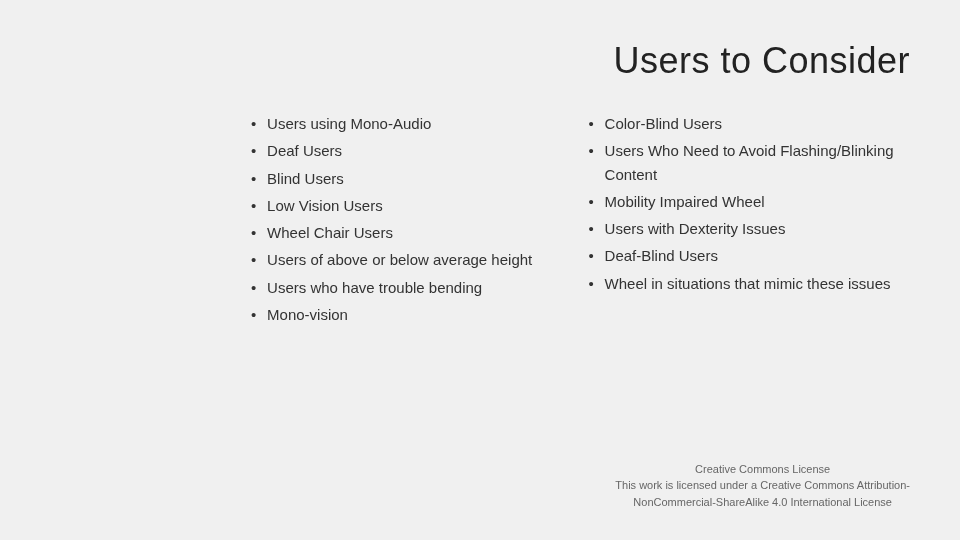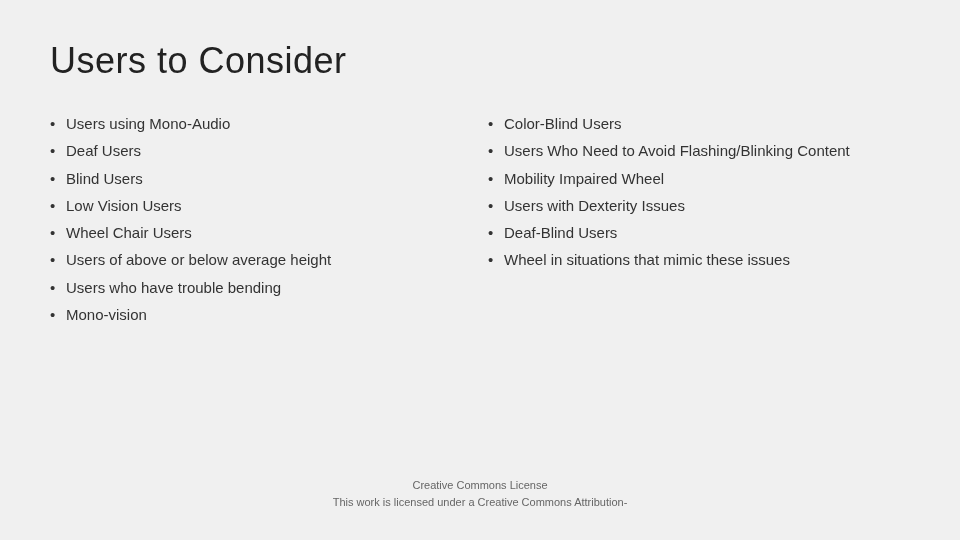--- a/index.html
+++ b/index.html
@@ -10,20 +10,21 @@
       font-family: 'Segoe UI', Arial, sans-serif;
       overflow: hidden;
     }
     .slide {
       width: 960px;
       height: 540px;
       background: #f0f0f0;
       padding: 40px 50px 30px 50px;
       display: flex;
       flex-direction: column;
+      align-items: flex-end;
     }
     .title {
       font-size: 36px;
       font-weight: 300;
       color: #222;
       margin-bottom: 30px;
       letter-spacing: 0.5px;
     }
     .columns {
       display: flex;
@@ -87,14 +88,15 @@
           <li>Mobility Impaired Wheel</li>
           <li>Users with Dexterity Issues</li>
           <li>Deaf-Blind Users</li>
           <li>Wheel in situations that mimic these issues</li>
         </ul>
     </div>
   </div>
   <div class="footer">
     <div>Creative Commons License</div>
     <div>This work is licensed under a Creative Commons Attribution-</div>
+    <div>NonCommercial-ShareAlike 4.0 International License</div>
   </div>
 </div>
 
 </body></html>

